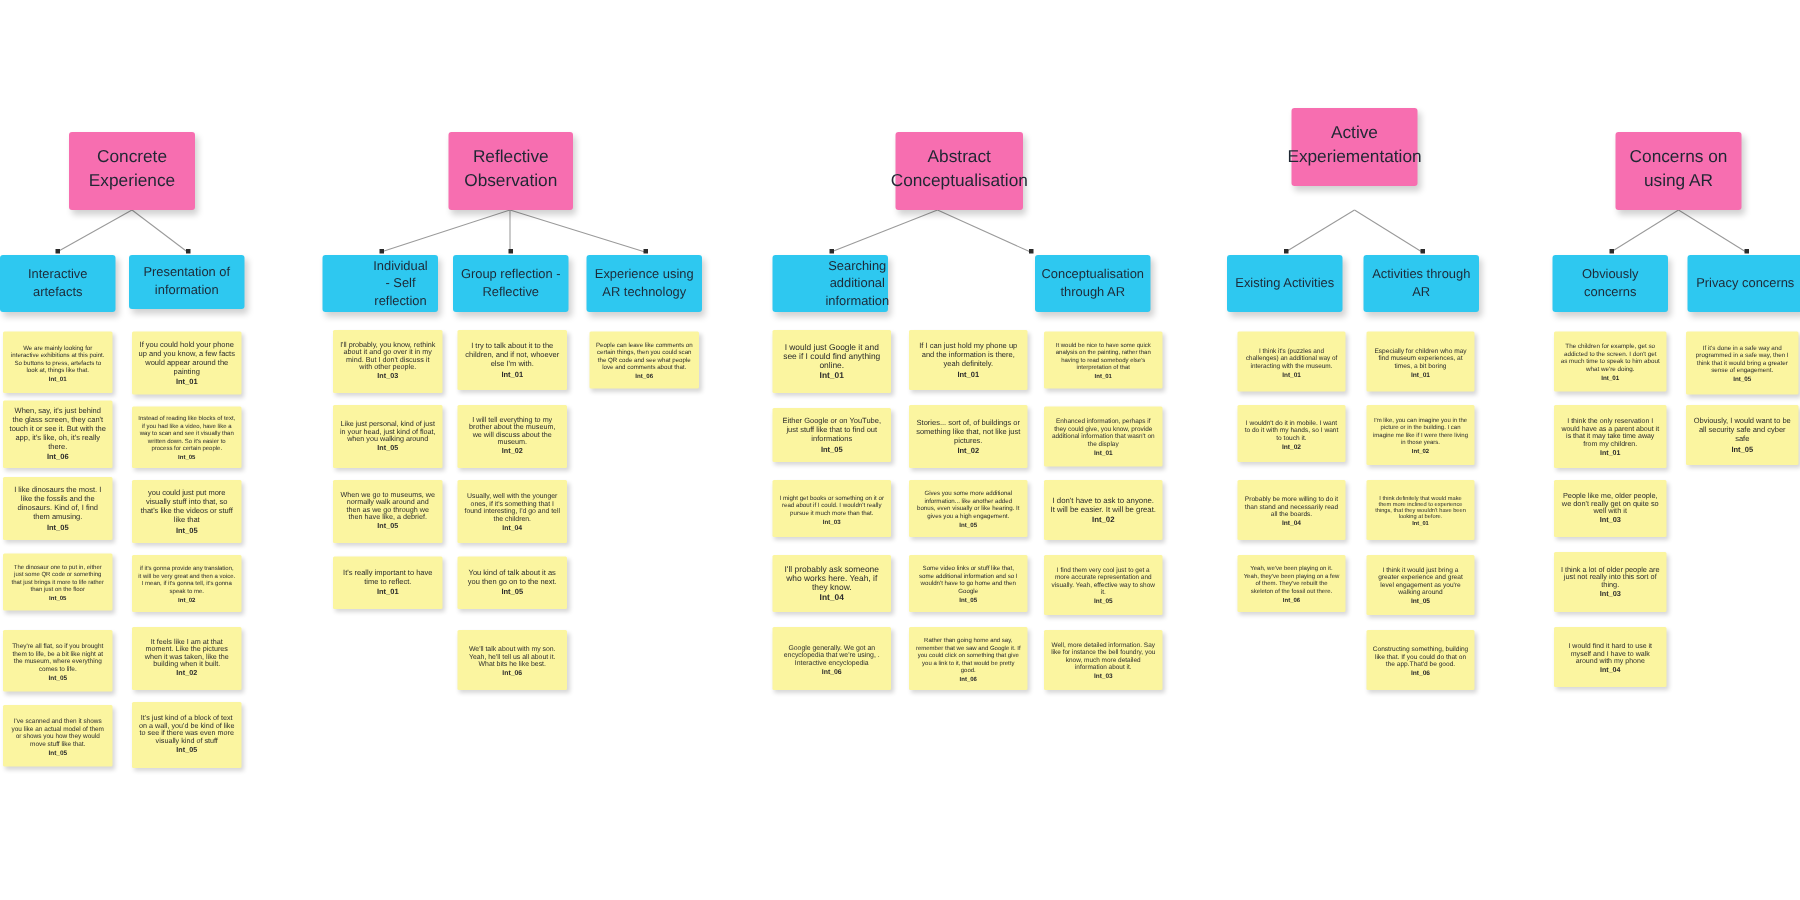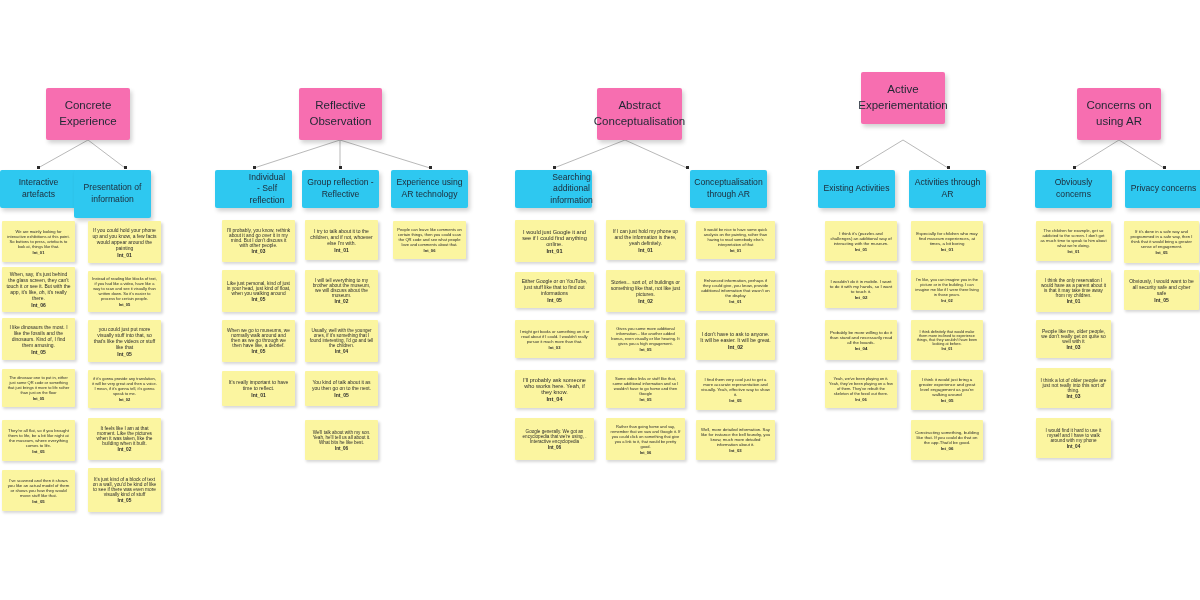--- a/index.html
+++ b/index.html
@@ -104,21 +104,21 @@
   <div class="node-dot" style="left:553px; top:166px;"></div>
   <div class="node-dot" style="left:686px; top:166px;"></div>
   <div class="node-dot" style="left:856px; top:166px;"></div>
   <div class="node-dot" style="left:947px; top:166px;"></div>
   <div class="node-dot" style="left:1073px; top:166px;"></div>
   <div class="node-dot" style="left:1163px; top:166px;"></div>
 
   <div class="cat-card" style="left:0px; top:170px; width:77px; height:38px;">
     <span>Interactive artefacts</span>
   </div>
-  <div class="cat-card" style="left:74px; top:170px; width:77px; height:48px;">
+  <div class="cat-card" style="left:86px; top:170px; width:77px; height:36px;">
     <span>Presentation of information</span>
   </div>
   <div class="cat-card" style="left:215px; top:170px; width:77px; height:38px;padding-left:32px;">
     <span>Individual - Self reflection</span>
   </div>
   <div class="cat-card" style="left:302px; top:170px; width:77px; height:38px;">
     <span>Group reflection - Reflective</span>
   </div>
   <div class="cat-card" style="left:391px; top:170px; width:77px; height:38px;">
     <span>Experience using AR technology</span>

